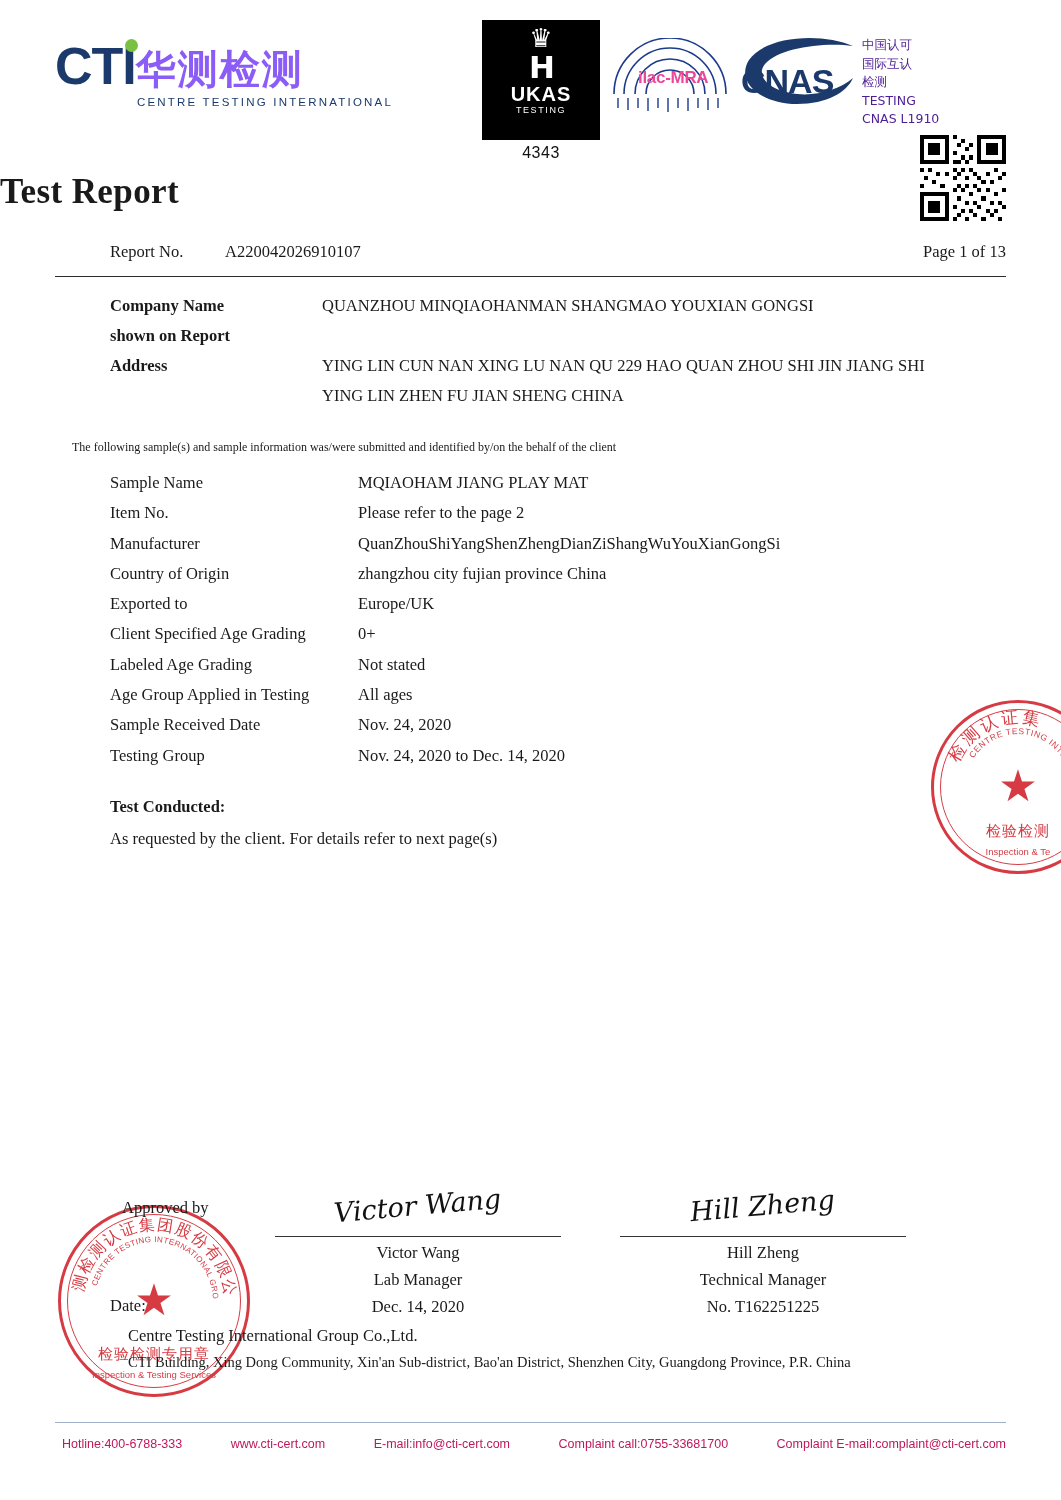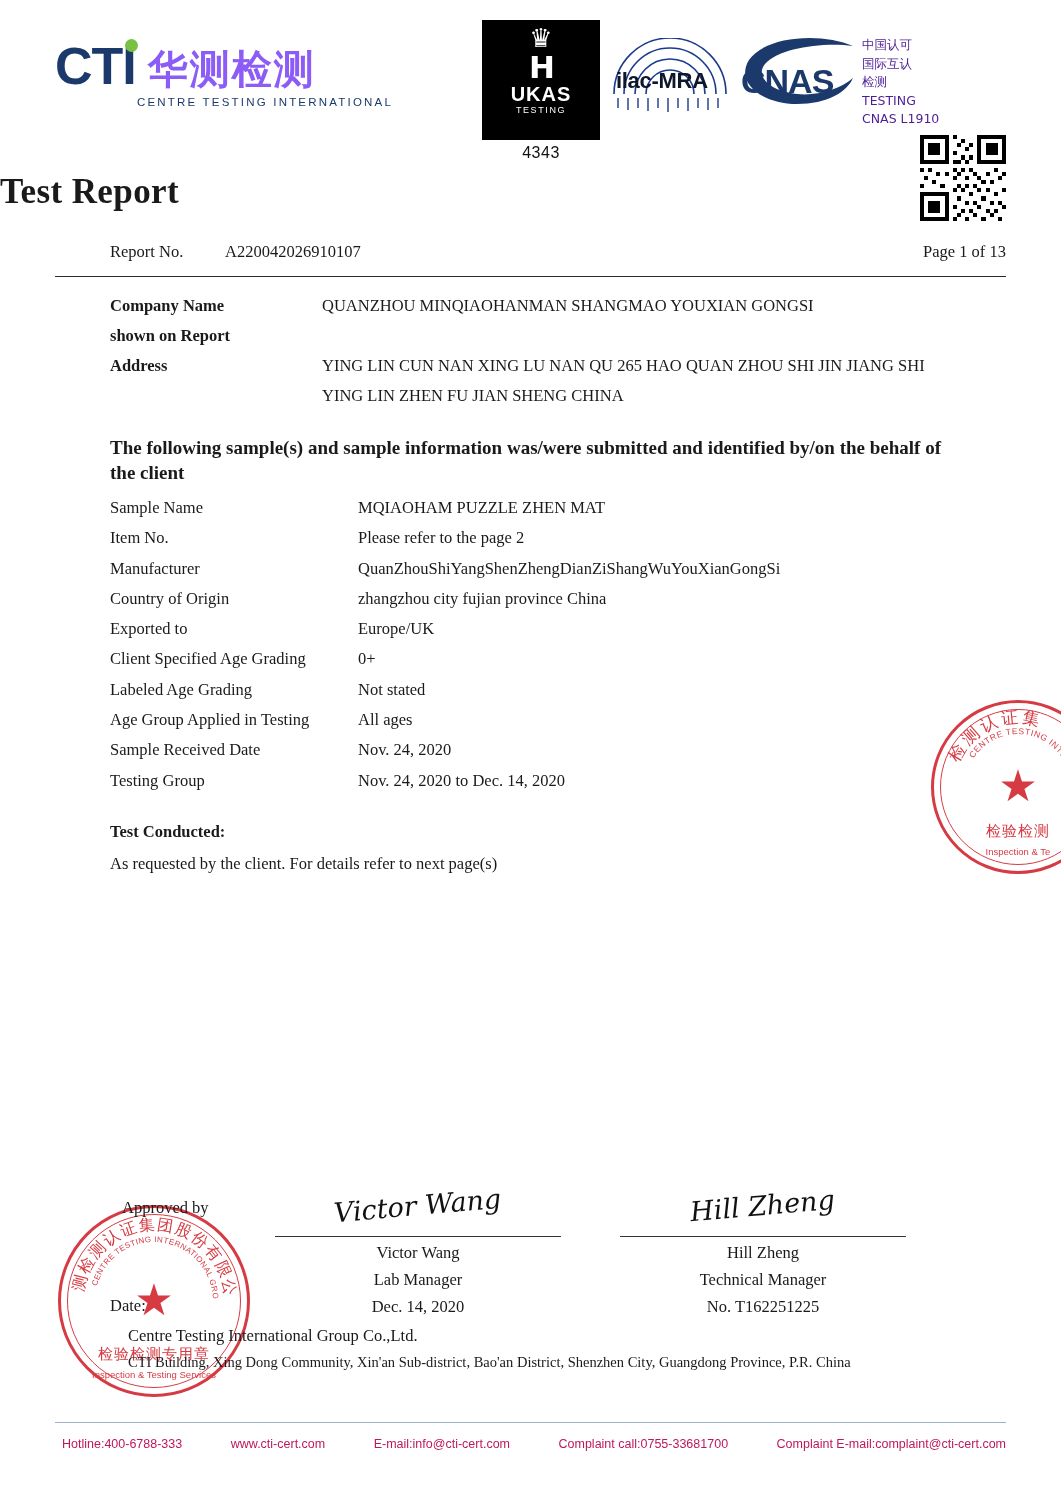--- a/index.html
+++ b/index.html
@@ -25,21 +25,20 @@
   
   .cti-logo {
     position: absolute;
     left: 55px;
     top: 42px;
     width: 340px;
   }
   .cti-row {
     display: flex;
     align-items: flex-end;
-    gap: 12px;
   }
   .cti-mark {
     font-family: "Liberation Sans", sans-serif;
     font-weight: bold;
     font-size: 52px;
     letter-spacing: -1px;
     color: #1b3a6b;
     line-height: 0.95;
     position: relative;
   }
@@ -129,23 +128,24 @@
     top: 38px;
     width: 125px;
     height: 80px;
   }
   .ilac-text {
     position: absolute;
     left: 8px;
     top: 30px;
     font-family: "Liberation Sans", sans-serif;
     font-weight: bold;
-    font-size: 22px;
-    color: #0f172a;
+    font-size: 17px;
+    color: #ec4899;
     letter-spacing: -0.3px;
+    padding-left: 22px;
   }
 
   
   .cnas {
     position: absolute;
     left: 735px;
     top: 34px;
     width: 125px;
     height: 80px;
   }
@@ -221,23 +221,23 @@
     flex: 0 0 212px;
     font-weight: bold;
   }
   .info-row .v { flex: 1; }
 
   .addr-row { display: flex; line-height: 30px; }
   .addr-row .k { width: 212px; flex: 0 0 212px; font-weight: bold; }
   .addr-row .v { flex: 1; }
 
   .stmt {
-    margin: 24px 55px 0 110px;
-    font-size: 19px;
-    font-weight: bold;
+    margin: 24px 55px 0 72px;
+    font-size: 12px;
+    font-weight: normal;
     line-height: 25px;
     max-width: 855px;
   }
 
   .sample-table {
     margin: 8px 55px 0 110px;
     font-size: 16.5px;
   }
   .sample-row { display: flex; line-height: 30.3px; }
   .sample-row .k { width: 248px; flex: 0 0 248px; }
@@ -556,34 +556,34 @@
   <div class="info-row">
     <div class="k">Company Name</div>
     <div class="v">QUANZHOU MINQIAOHANMAN SHANGMAO YOUXIAN GONGSI</div>
   </div>
   <div class="info-row">
     <div class="k">shown on Report</div>
     <div class="v"></div>
   </div>
   <div class="addr-row">
     <div class="k">Address</div>
-    <div class="v">YING LIN CUN NAN XING LU NAN QU 265 HAO QUAN ZHOU SHI JIN JIANG SHI</div>
+    <div class="v">YING LIN CUN NAN XING LU NAN QU 229 HAO QUAN ZHOU SHI JIN JIANG SHI</div>
   </div>
   <div class="addr-row">
     <div class="k"></div>
     <div class="v">YING LIN ZHEN FU JIAN SHENG CHINA</div>
   </div>
 </div>
 
 <div class="stmt">The following sample(s) and sample information was/were submitted and identified by/on the behalf of the client</div>
 
 <div class="sample-table">
   <div class="sample-row">
     <div class="k">Sample Name</div>
-    <div class="v">MQIAOHAM PUZZLE ZHEN MAT</div>
+    <div class="v">MQIAOHAM JIANG PLAY MAT</div>
   </div>
   <div class="sample-row">
     <div class="k">Item No.</div>
     <div class="v">Please refer to the page 2</div>
   </div>
   <div class="sample-row">
     <div class="k">Manufacturer</div>
     <div class="v">QuanZhouShiYangShenZhengDianZiShangWuYouXianGongSi</div>
   </div>
   <div class="sample-row">

